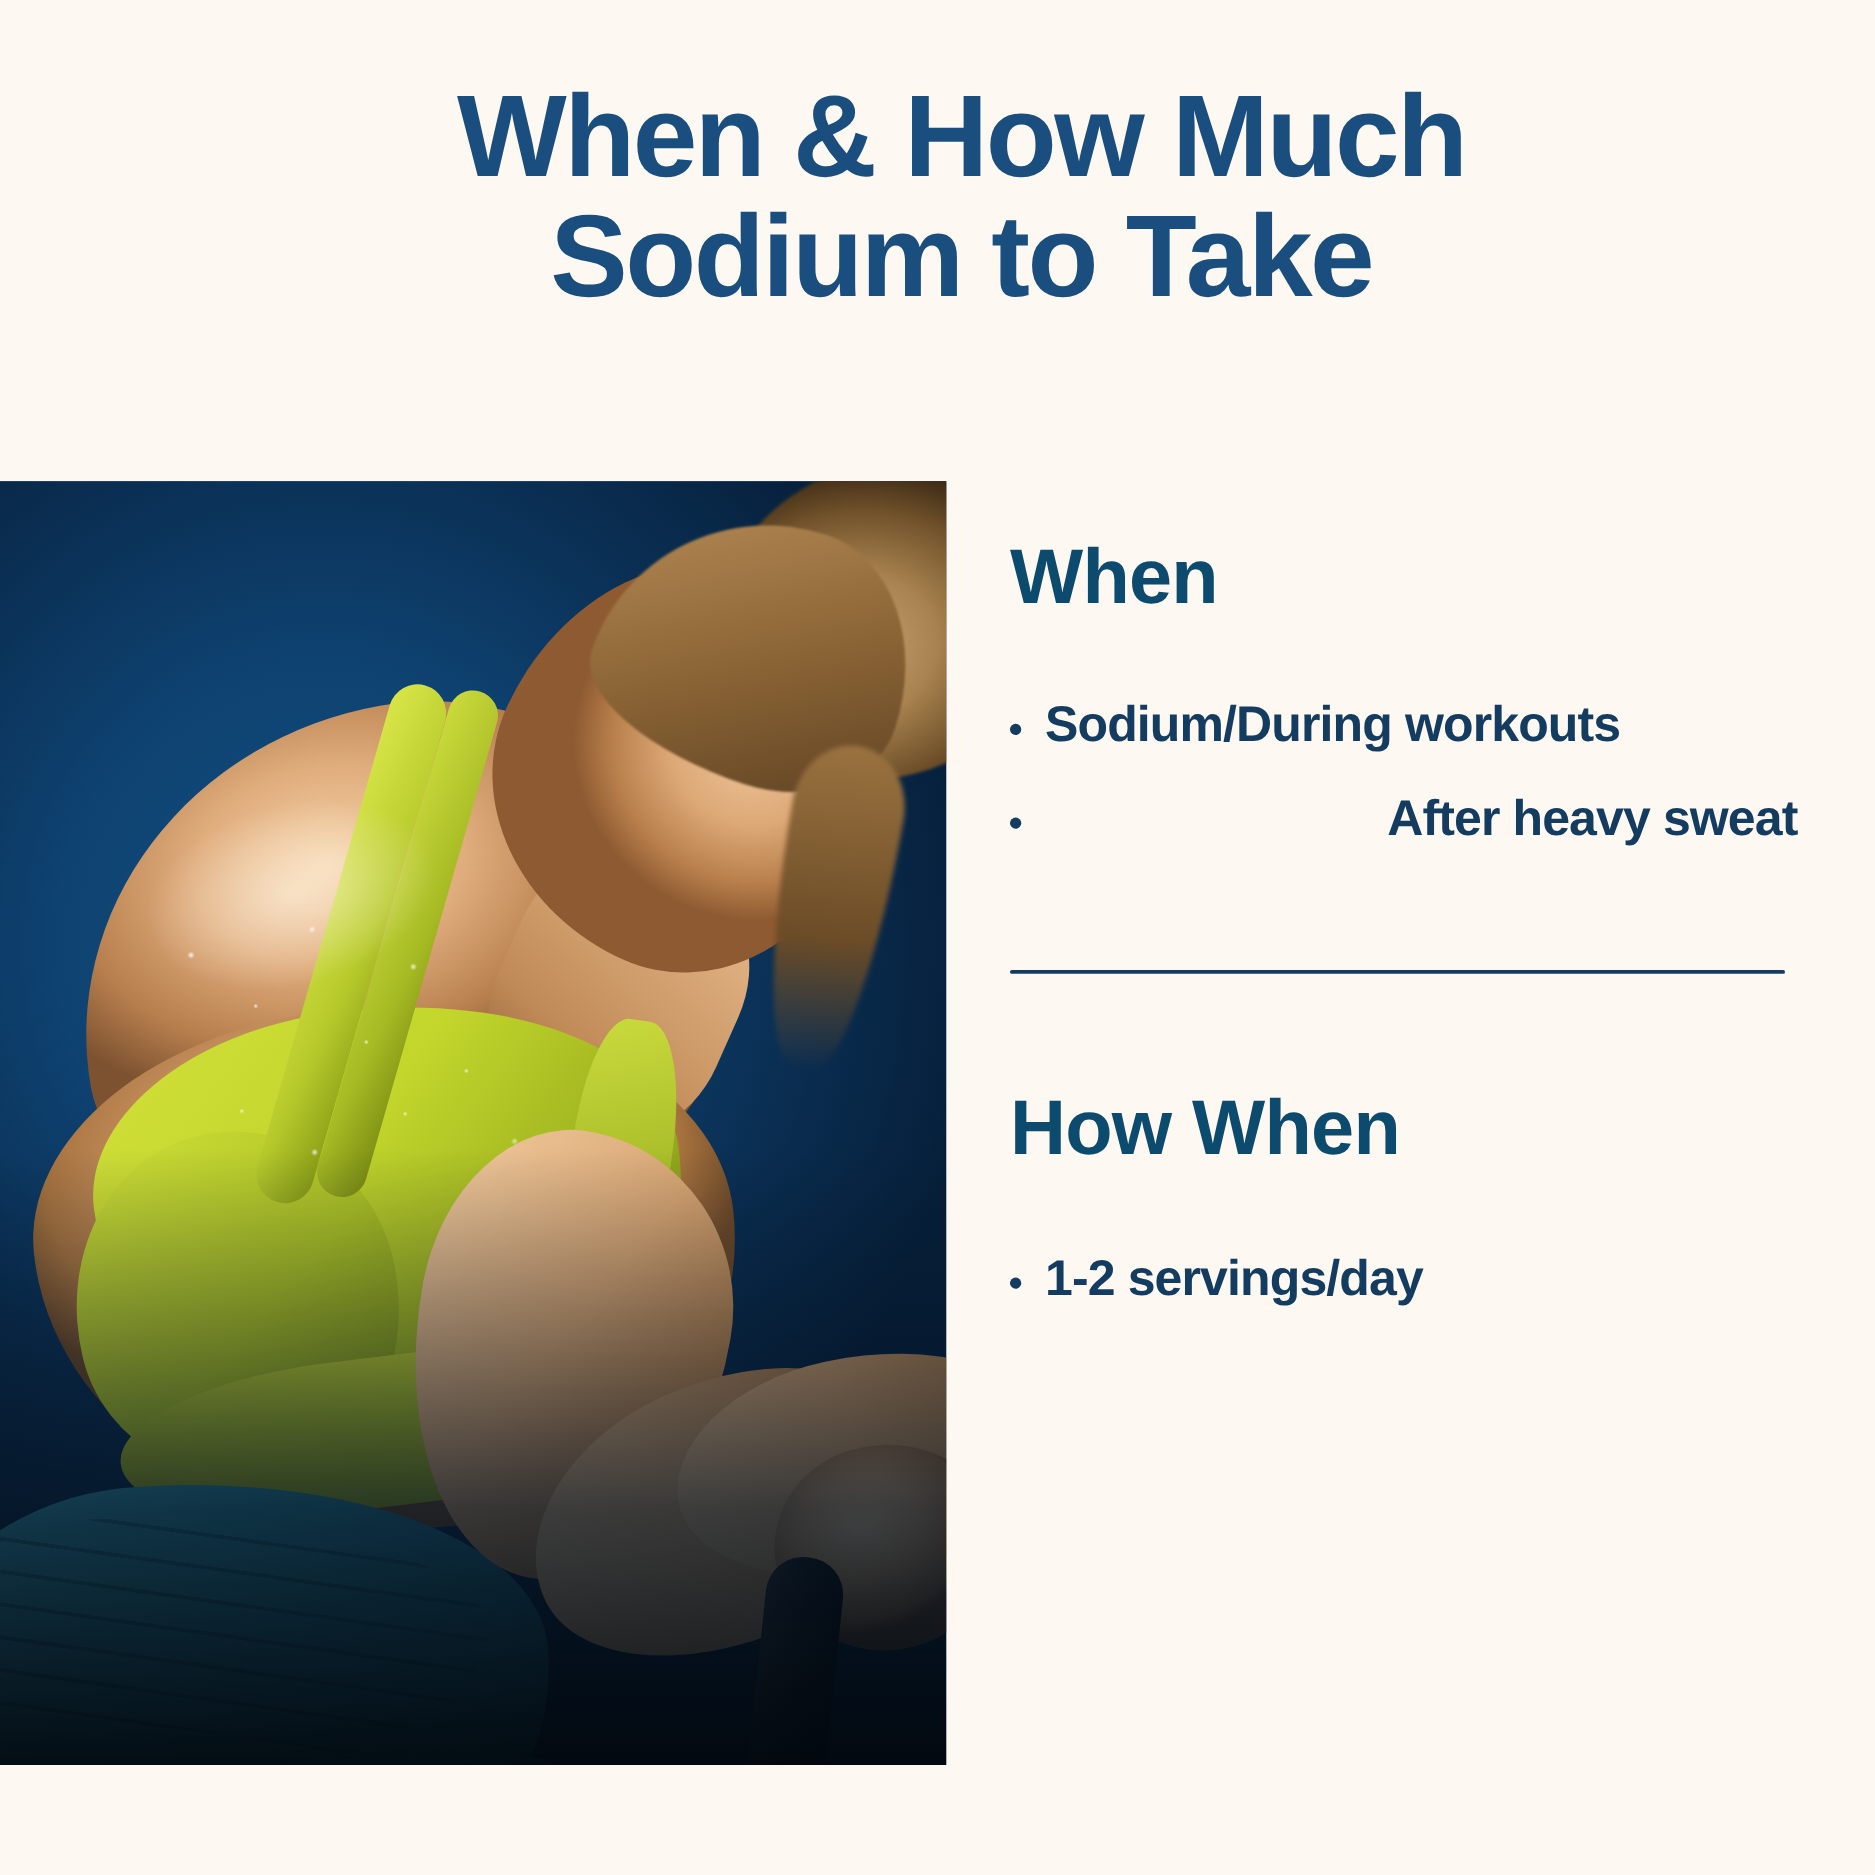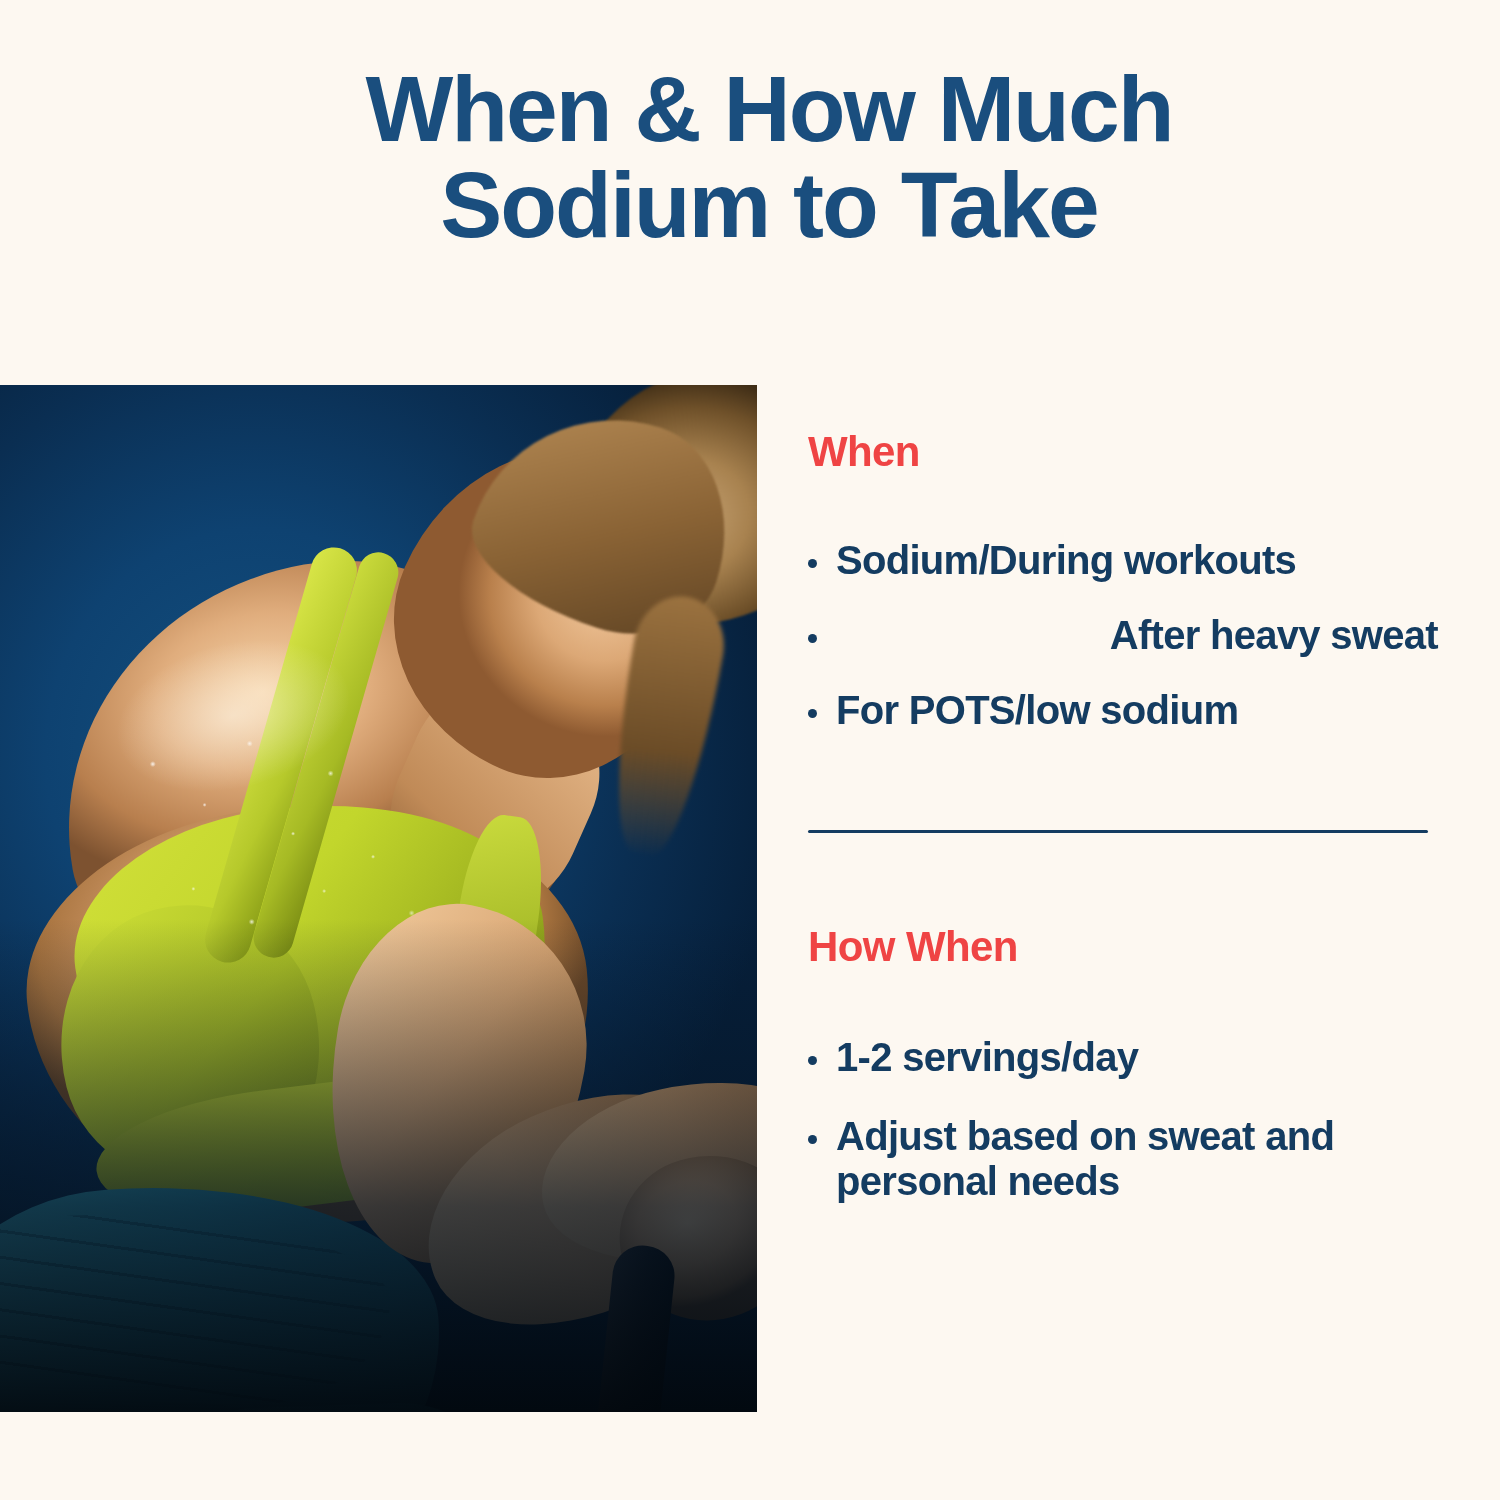--- a/index.html
+++ b/index.html
@@ -244,23 +244,23 @@
   }
 
   
   .col {
     position: absolute;
     left: 808px;
     top: 385px;
     width: 630px;
   }
   .sec-head {
-    color: #ef4444;
+    color: #0c4a6e;
     font-weight: bold;
-    font-size: 42px;
+    font-size: 62px;
     letter-spacing: -0.6px;
     line-height: 1;
   }
   .bullets {
     list-style: none;
     margin: 0;
     padding: 0;
   }
   .bullets li {
     position: relative;
@@ -335,27 +335,25 @@
   <div class="photo-bg2"></div>
 </div>
 
 <div class="col">
 
   <div>
     <div class="sec-head" style="margin-top:46px;">When</div>
     <ul class="bullets" style="margin-top:65px;">
       <li>Sodium/During workouts</li>
       <li style="margin-top:30px;text-align:right;">After heavy sweat</li>
-      <li style="margin-top:30px;">For POTS/low sodium</li>
     </ul>
   </div>
 
   <div class="divider" style="margin-top:98px; width:620px;"></div>
 
   <div>
     <div class="sec-head" style="margin-top:93px;">How When</div>
     <ul class="bullets" style="margin-top:67px;">
       <li>1-2 servings/day</li>
-      <li style="margin-top:34px;">Adjust based on sweat and personal needs</li>
     </ul>
   </div>
 
 </div>
 
 </body></html>

